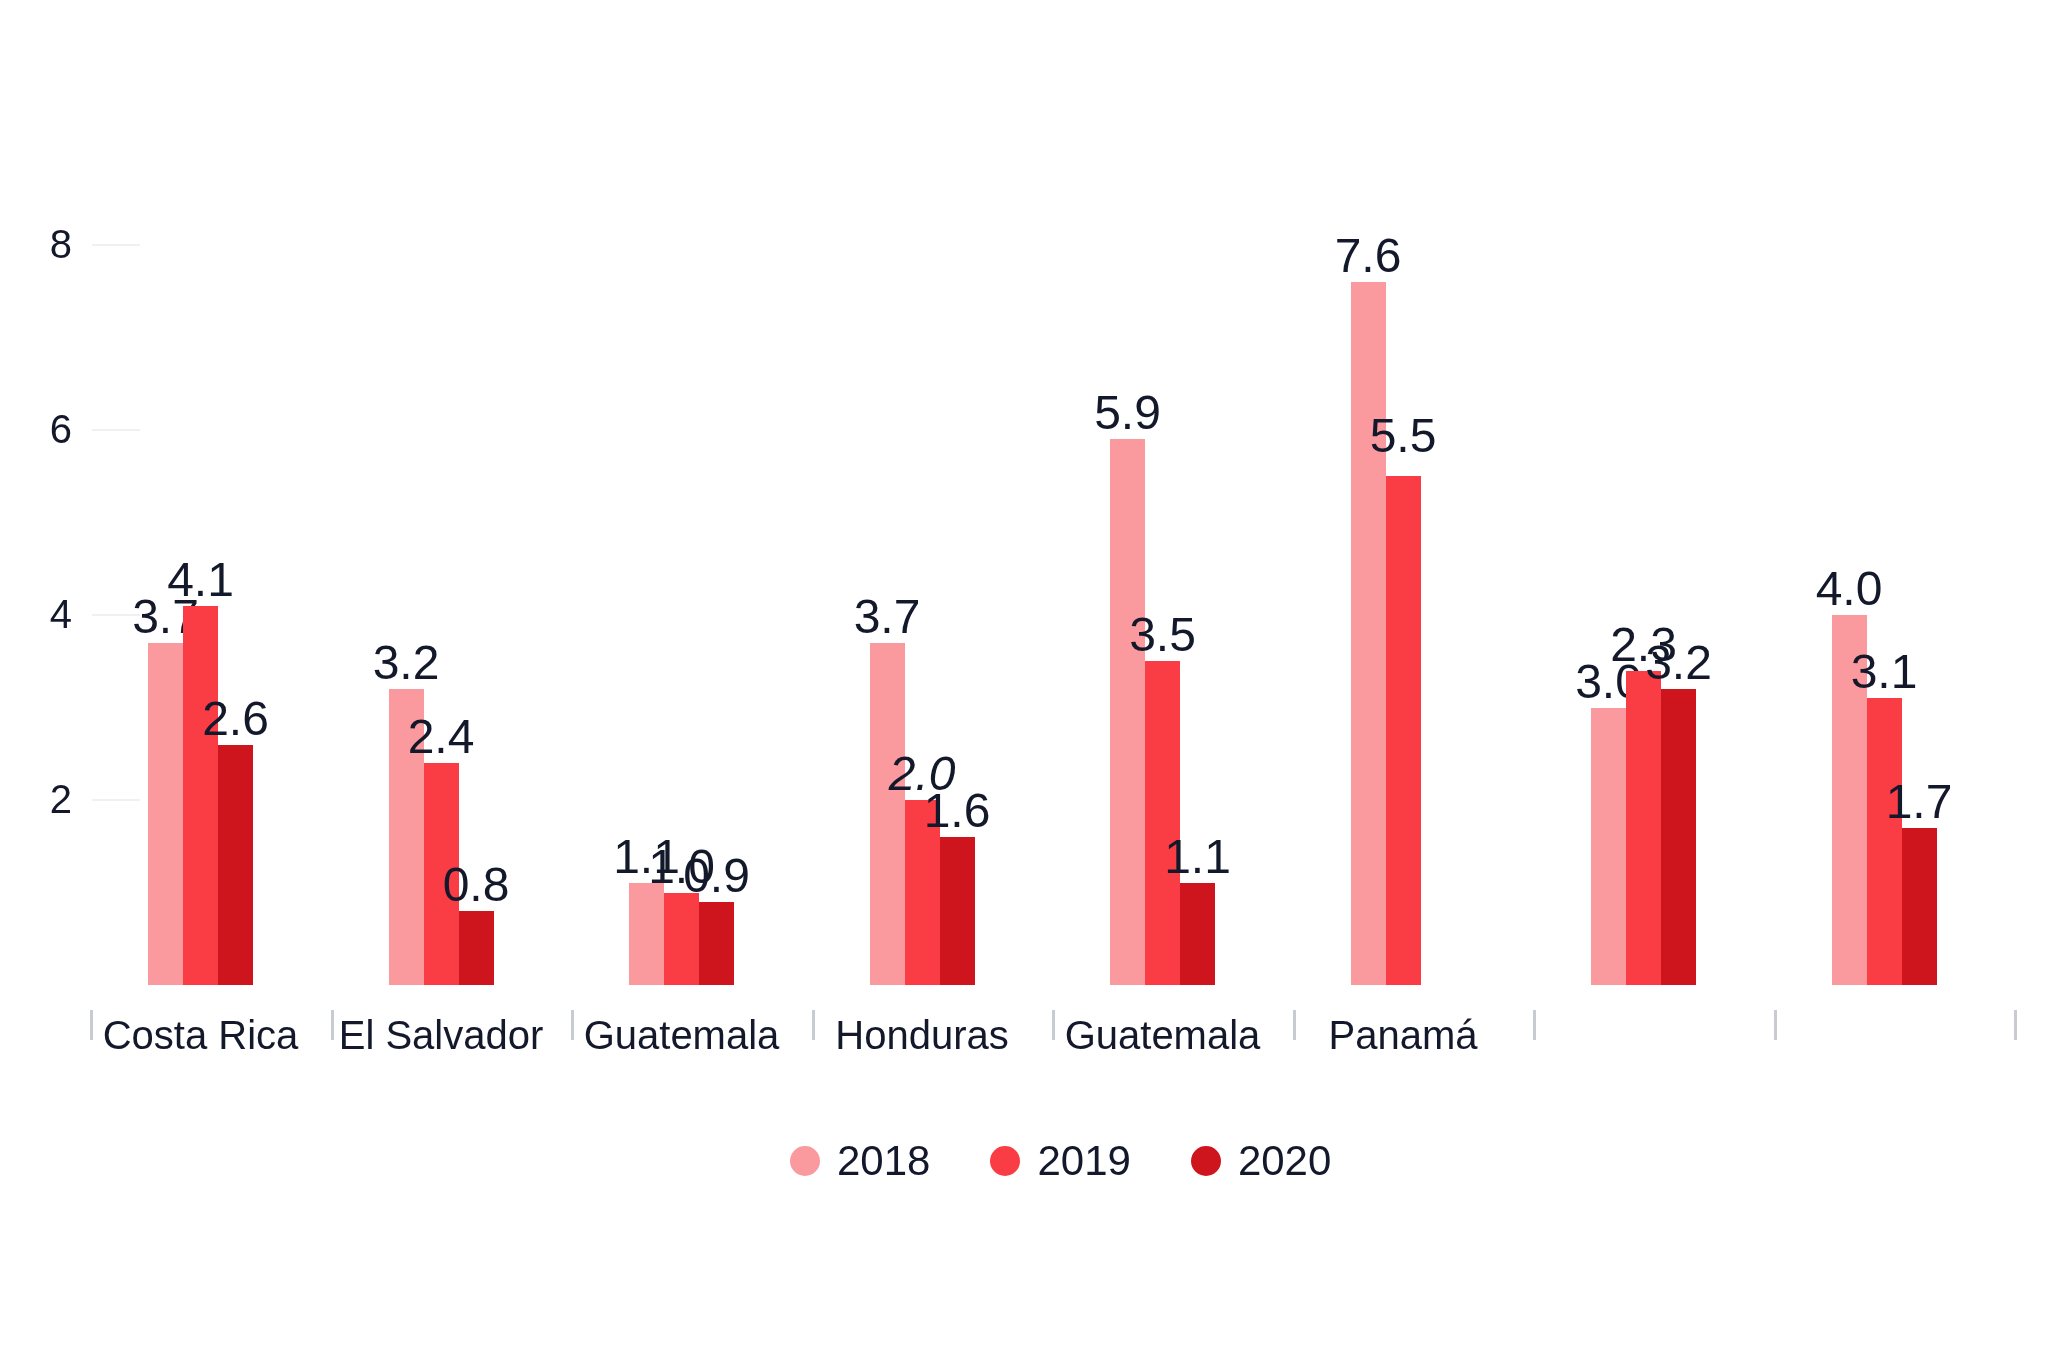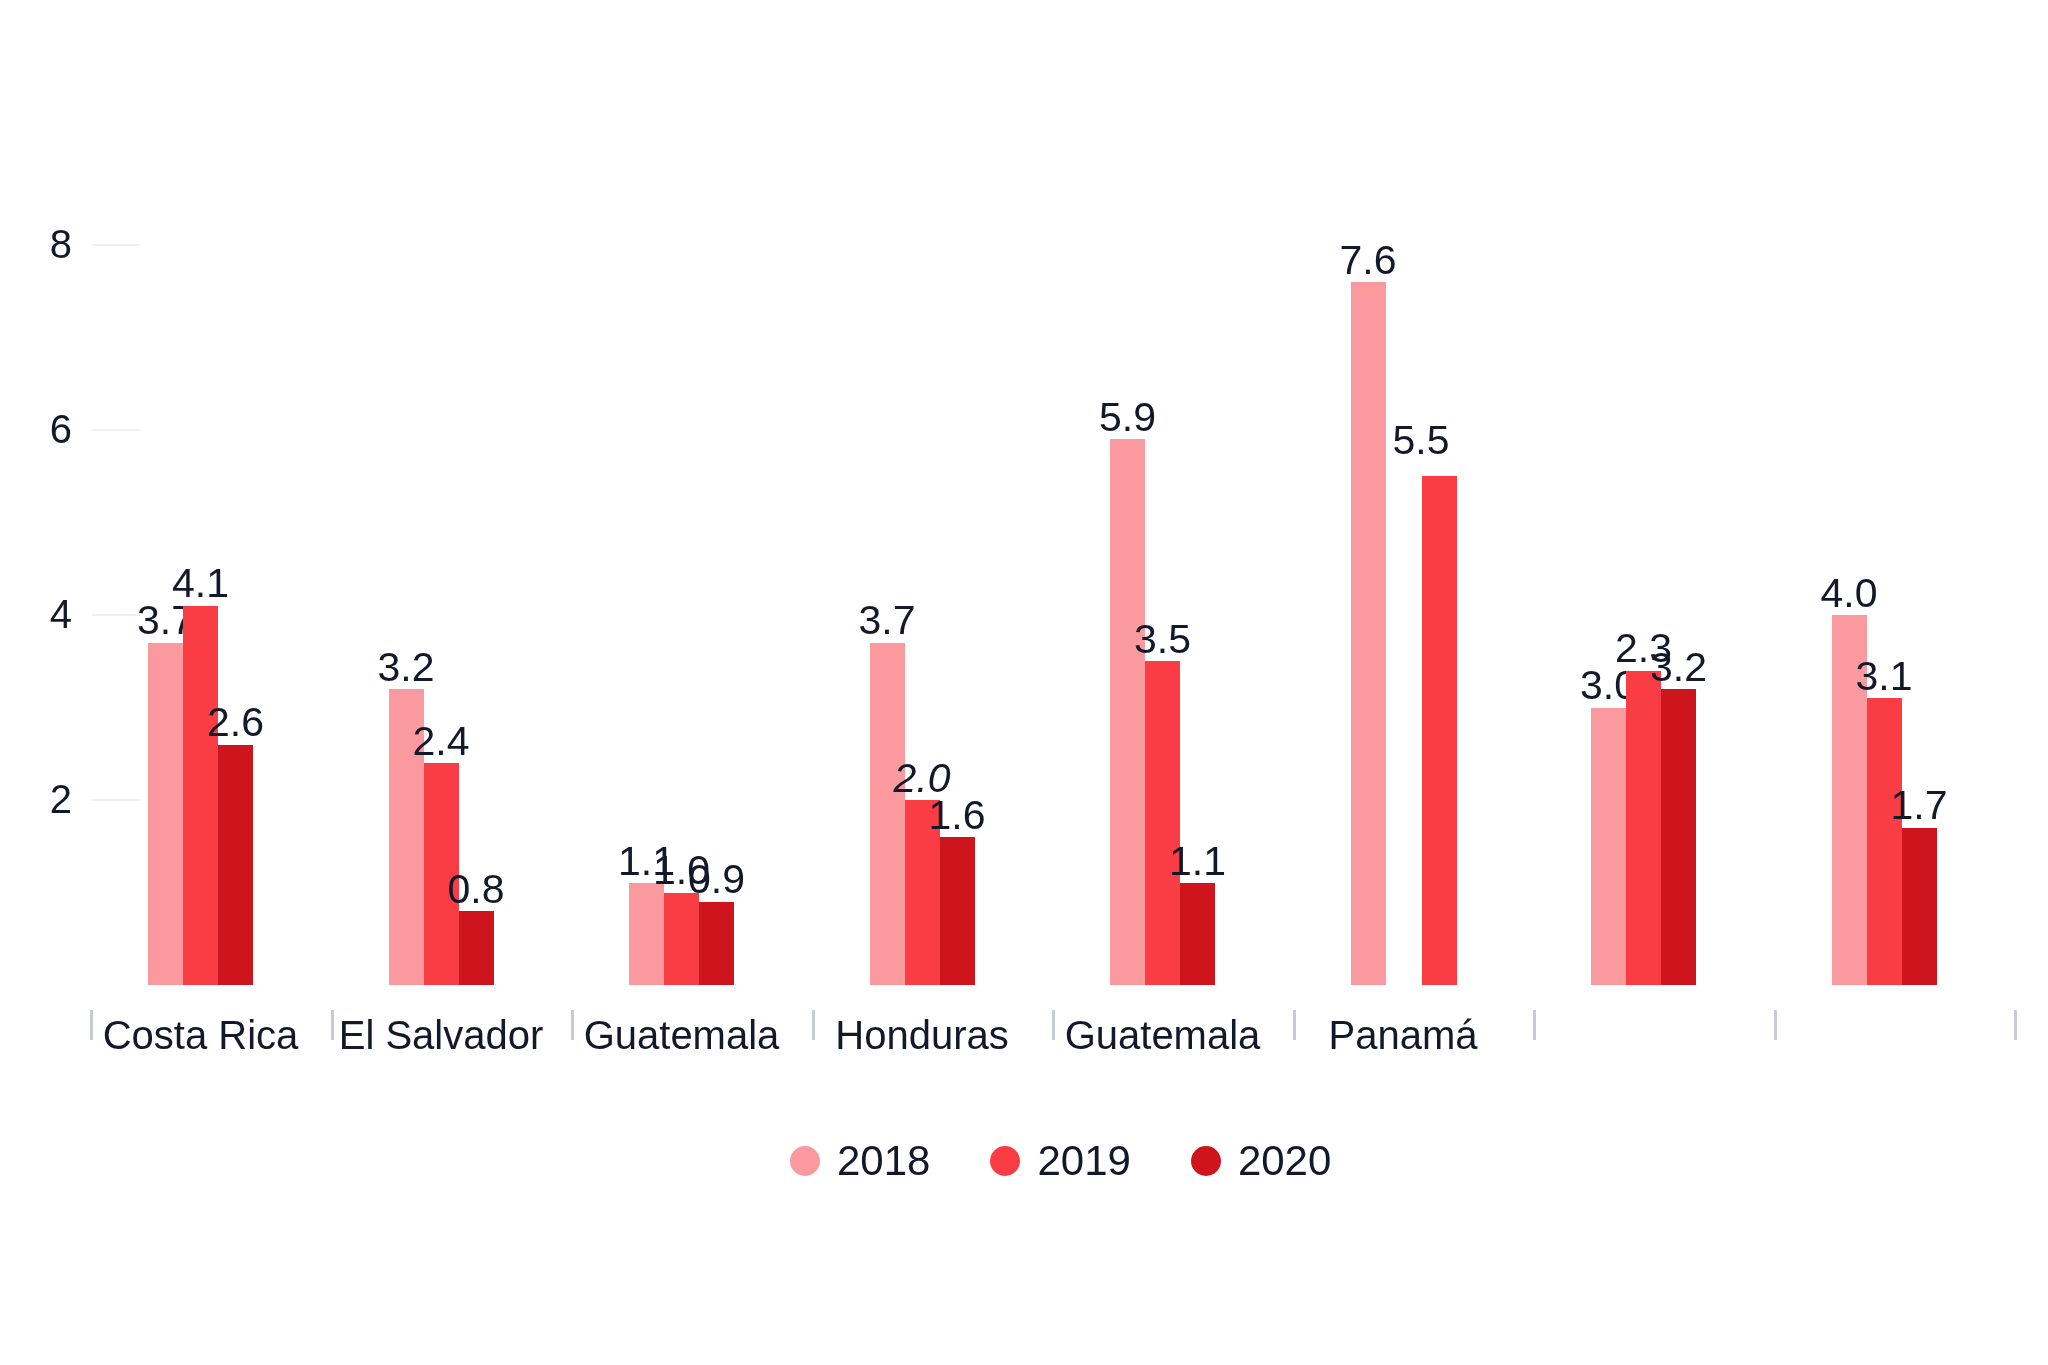--- a/index.html
+++ b/index.html
@@ -73,21 +73,21 @@
   }
   .bar {
     width: 100%;
     display: block;
   }
   .bar-label {
     position: absolute;
     bottom: 100%;
     left: 50%;
     transform: translateX(-50%);
-    font-size: 41px;
+    font-size: 48px;
     color: #13182b;
     line-height: 1.06;
     white-space: nowrap;
     font-family: "Liberation Sans", sans-serif;
     pointer-events: none;
   }
 
   
   .cat-tick {
     position: absolute;
@@ -229,21 +229,21 @@
           <div class="bar-label">1.1</div>
         </div>
       </div>
       <div class="cat-label" style="top: 1012px; left: 1012.5px; width: 300px;">Guatemala</div>
       <div class="cat-tick" style="top: 1010px; left: 1052px; background: rgb(201, 203, 210);"></div>
       <div class="bars" style="left: 1350.5px; bottom: 380px;">
         <div class="bar-wrap" style="width: 35px; height: 703px;">
           <div class="bar" style="height: 703px; background: rgb(251, 154, 158);"></div>
           <div class="bar-label">7.6</div>
         </div>
-        <div class="bar-wrap" style="width: 35px; height: 523px; padding-left: 36px;">
+        <div class="bar-wrap" style="width: 35px; height: 523px;">
           <div class="bar" style="height: 508.75px; background: rgb(250, 60, 69);"></div>
           <div class="bar-label">5.5</div>
         </div>
         <div class="bar-wrap" style="width: 35px; height: 0px;"></div>
       </div>
       <div class="cat-label" style="top: 1012px; left: 1253px; width: 300px;">Panamá</div>
       <div class="cat-tick" style="top: 1010px; left: 1292.5px; background: rgb(201, 203, 210);"></div>
       <div class="bars" style="left: 1591px; bottom: 380px;">
         <div class="bar-wrap" style="width: 35px; height: 277.5px;">
           <div class="bar" style="height: 277.5px; background: rgb(251, 154, 158);"></div>

